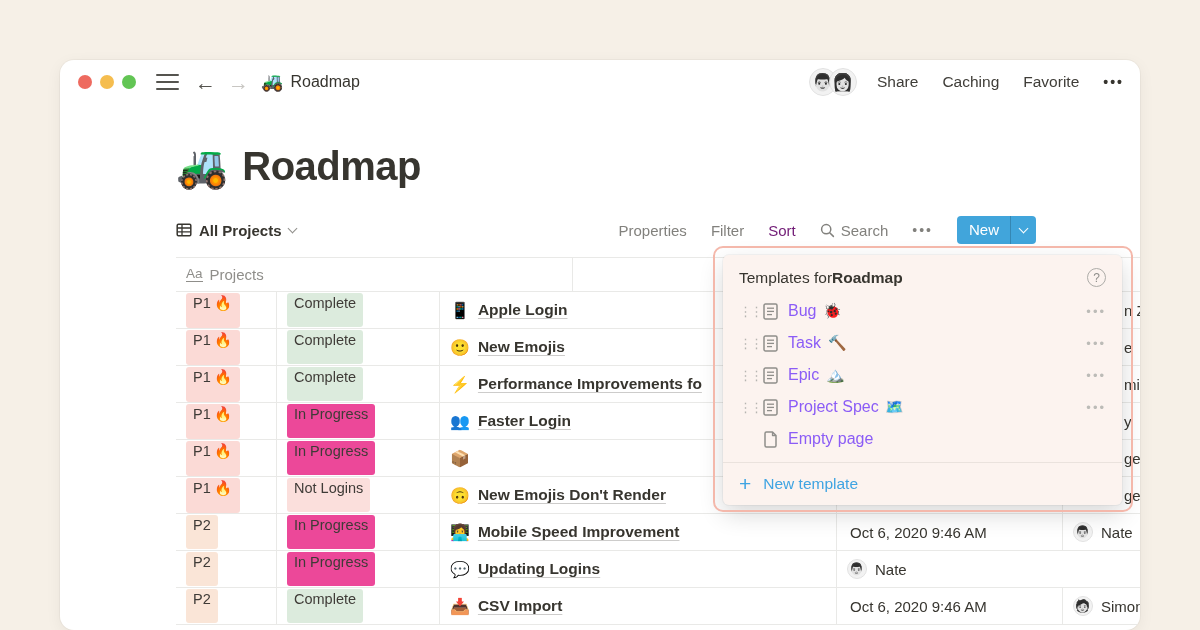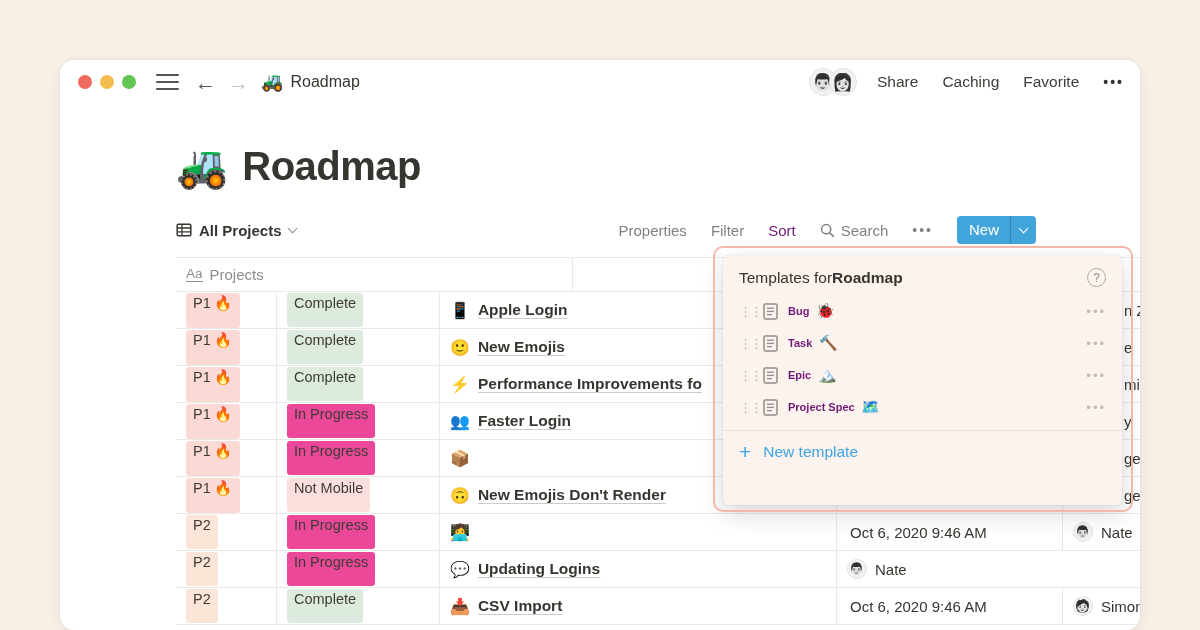--- a/index.html
+++ b/index.html
@@ -80,21 +80,21 @@
   .popup { position:absolute; left:663px; top:195px; width:399px; height:250px; background:#FCF3EF;
            border-radius:6px; z-index:10;
            box-shadow:0 0 0 1px rgba(15,15,15,0.04), 0 9px 24px rgba(15,15,15,0.16); }
   .popup-head { display:flex; align-items:center; padding:13px 16px 8px; font-size:15.5px; }
   .popup-head b { font-weight:700; }
   .help { margin-left:auto; width:19px; height:19px; border-radius:50%; border:1.4px solid #ADACA8; color:#8F8E8A;
           font-size:12px; display:flex; align-items:center; justify-content:center; cursor:pointer; }
   .tpl-item { display:flex; align-items:center; height:32px; padding:0 16px; cursor:pointer; }
   .drag { width:16px; color:#B5B4B0; font-size:13px; letter-spacing:-2px; line-height:1; cursor:grab; }
   .doc-icon { margin:0 10px 0 8px; display:flex; }
-  .tpl-label { font-size:11px; color:#701a75;font-weight:bold; }
+  .tpl-label { font-size:16px; color:#8b5cf6; }
   .tpl-emoji { font-size:15px; margin-left:7px; }
   .tpl-item .dots { margin-left:auto; color:#BCBBB7; font-size:13px; font-weight:400; }
   .tpl-empty { padding-left:40px; }
   .popup-divider { border-top:1px solid rgba(55,53,47,0.09); margin-top:7px; }
   .new-template { display:flex; align-items:center; height:42px; padding:0 16px; color:#3FA4E2; cursor:pointer; }
   .new-template .plus { font-size:21px; font-weight:400; margin-right:12px; line-height:1; margin-top:-2px; }
   .new-template .nt-label { font-size:15.5px; }
 
   .highlight { position:absolute; left:653px; top:186px; width:420px; height:266px;
                border:2px solid #F4B8AB; border-radius:10px; z-index:11; pointer-events:none; }
@@ -256,39 +256,40 @@
         </div>
       <div class="cell cell-d"></div>
       <div class="cell cell-per"></div>
     </div>
 
     <div class="t-row">
       <div class="cell cell-p">
           <span class="tag tone-red">P1 🔥</span>
         </div>
       <div class="cell cell-s">
-          <span class="tag tone-redlight">Not Mobile</span>
+          <span class="tag tone-redlight">Not Logins</span>
         </div>
       <div class="cell cell-proj">
           <span class="proj-emoji">🙃</span>
           <span class="proj-name">New Emojis Don't Render</span>
         </div>
       <div class="cell cell-d"></div>
       <div class="cell cell-per"></div>
     </div>
 
     <div class="t-row">
       <div class="cell cell-p">
           <span class="tag tone-peach">P2</span>
         </div>
       <div class="cell cell-s">
           <span class="tag tone-yellow">In Progress</span>
         </div>
       <div class="cell cell-proj">
           <span class="proj-emoji">👩‍💻</span>
+          <span class="proj-name">Mobile Speed Improvement</span>
         </div>
       <div class="cell cell-d">Oct 6, 2020 9:46 AM</div>
       <div class="cell cell-per">
           <span class="person">
             <span class="p-avatar">👨🏻</span>
             <span>Nate</span>
           </span>
         </div>
     </div>
 
@@ -397,20 +398,29 @@
             <rect x="1" y="1" width="13" height="15" rx="1.4" fill="none" stroke="#8F8E8A" stroke-width="1.5"></rect>
             <line x1="4" y1="5.2" x2="11" y2="5.2" stroke="#8F8E8A" stroke-width="1.3"></line>
             <line x1="4" y1="8.4" x2="11" y2="8.4" stroke="#8F8E8A" stroke-width="1.3"></line>
             <line x1="4" y1="11.6" x2="9" y2="11.6" stroke="#8F8E8A" stroke-width="1.3"></line>
           </svg>
         </span>
       <span class="tpl-label">Project Spec</span>
       <span class="tpl-emoji">🗺️</span>
       <span class="dots">•••</span>
     </div>
+    <div class="tpl-item tpl-empty">
+      <span class="doc-icon" style="margin-left:0">
+          <svg width="15" height="17" viewBox="0 0 15 17">
+            <path d="M2 2.5 C2 1.7 2.6 1 3.4 1 L9.5 1 L13 4.5 L13 14.5 C13 15.3 12.4 16 11.6 16 L3.4 16 C2.6 16 2 15.3 2 14.5 Z" fill="none" stroke="#8F8E8A" stroke-width="1.5" stroke-linejoin="round"></path>
+            <path d="M9.5 1 L9.5 4.5 L13 4.5" fill="none" stroke="#8F8E8A" stroke-width="1.3" stroke-linejoin="round"></path>
+          </svg>
+        </span>
+      <span class="tpl-label">Empty page</span>
+    </div>
 
     <div class="popup-divider"></div>
 
     <div class="new-template">
       <span class="plus">+</span>
       <span class="nt-label">New template</span>
     </div>
   </div>
 
   <div class="highlight"></div>

